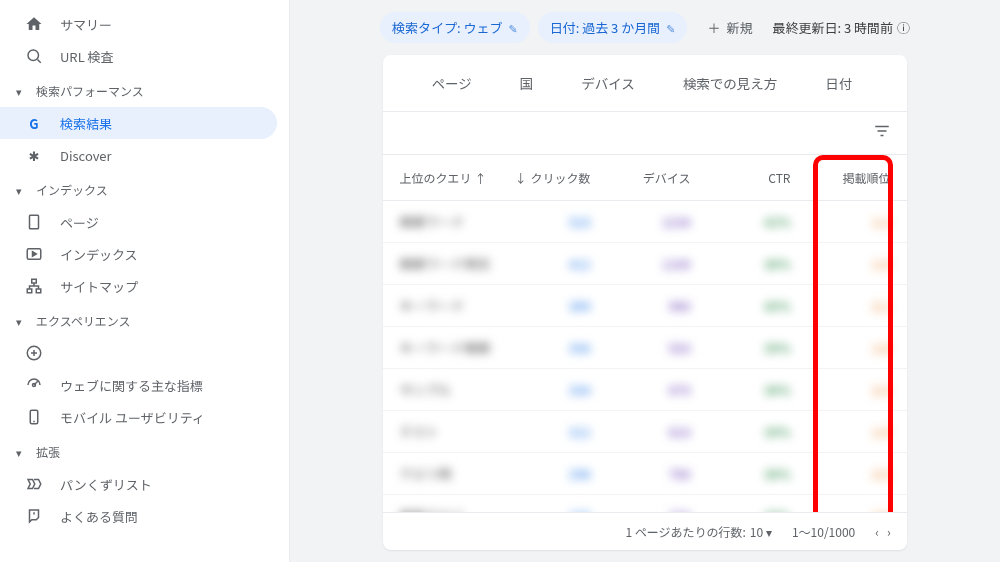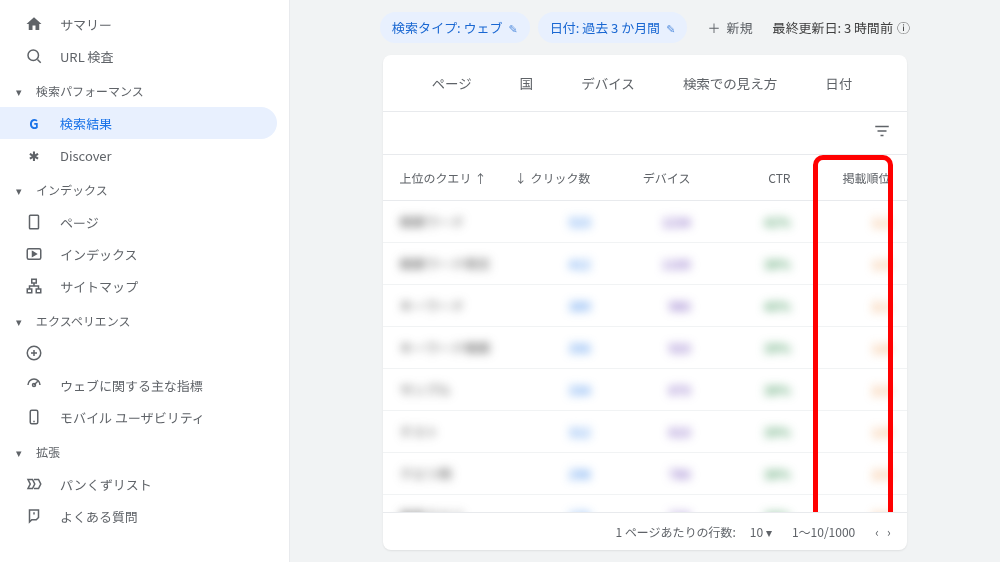--- a/index.html
+++ b/index.html
@@ -142,21 +142,21 @@
 .footer {
   display: flex;
   justify-content: flex-end;
   align-items: center;
   padding: 10px 16px;
   gap: 20px;
   font-size: 12px;
   color: #5f6368;
   border-top: 1px solid #e8eaed;
 }
-.footer .sel { display: flex; align-items: center; gap: 14px; }
+.footer .sel { display: flex; align-items: center; gap: 4px; }
 .footer .nav { display: flex; gap: 8px; }
 .edit-icon { font-size: 11px; opacity: 0.7; }
 svg { width: 18px; height: 18px; }
 </style>
 </head>
 <body>
 
 <div class="container">
   <div class="sidebar">
     <div class="side-item">

